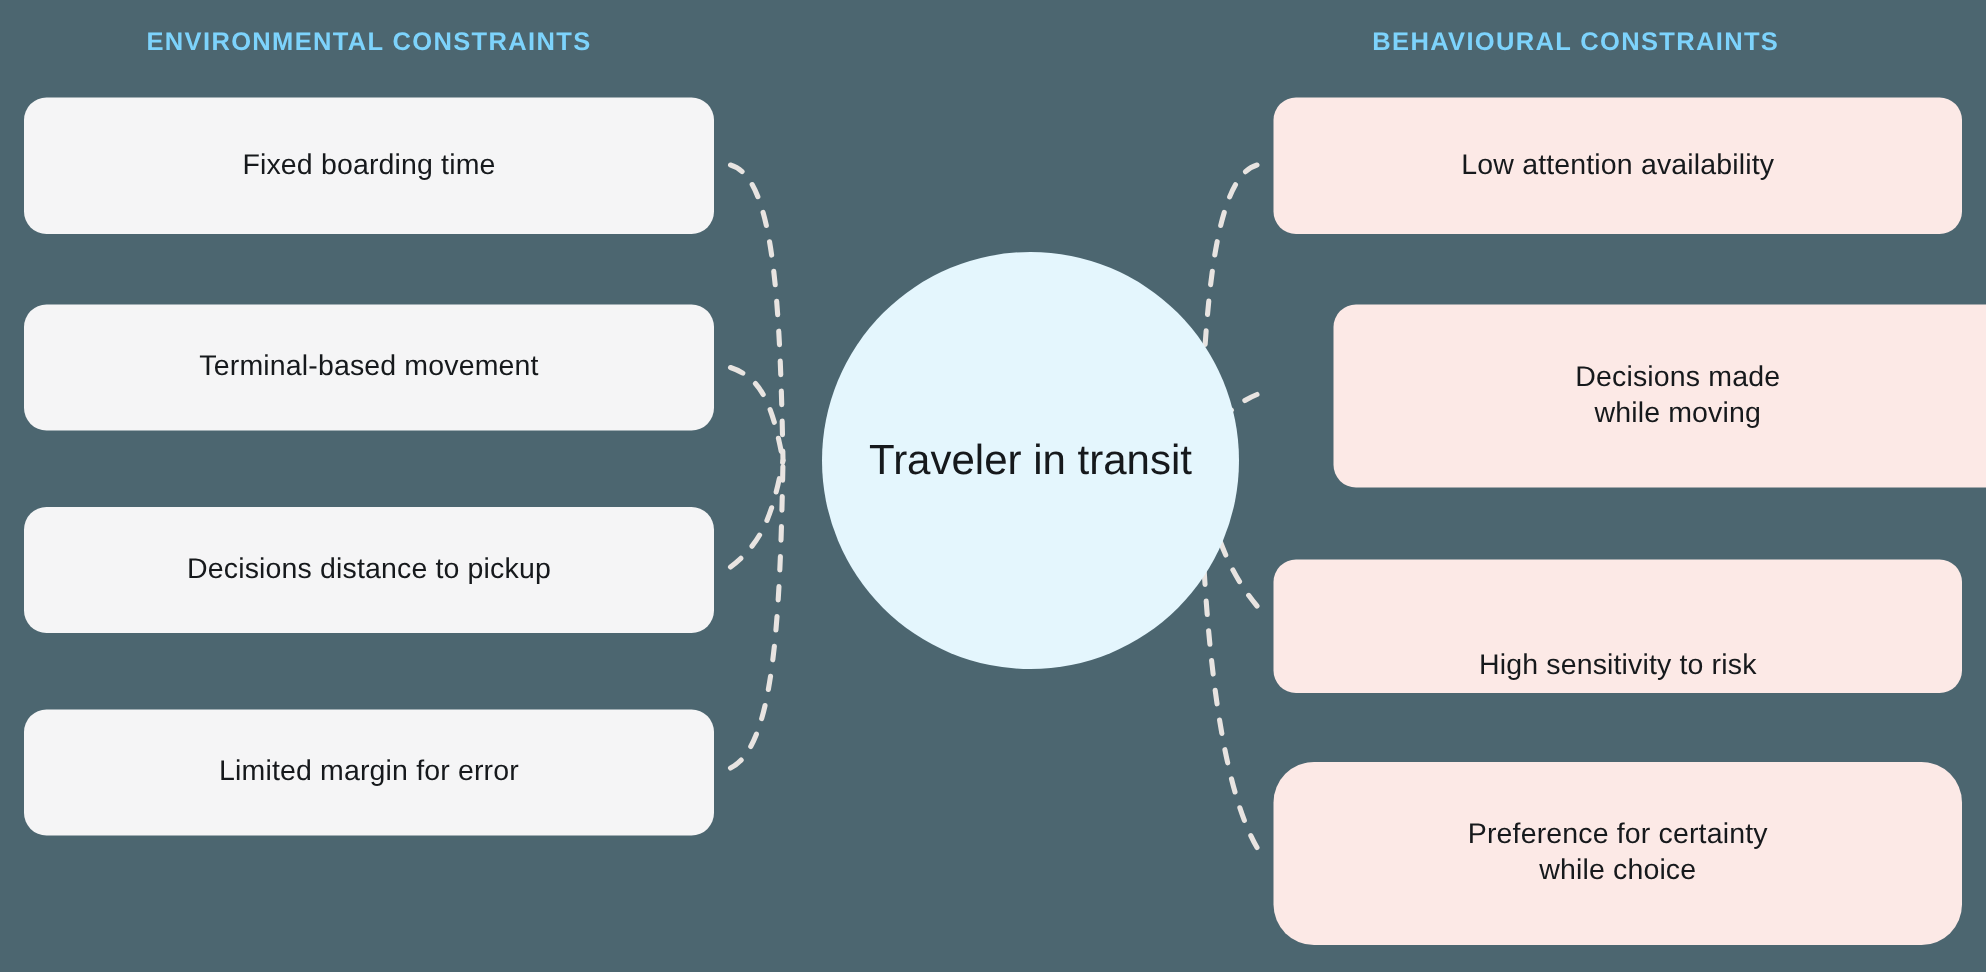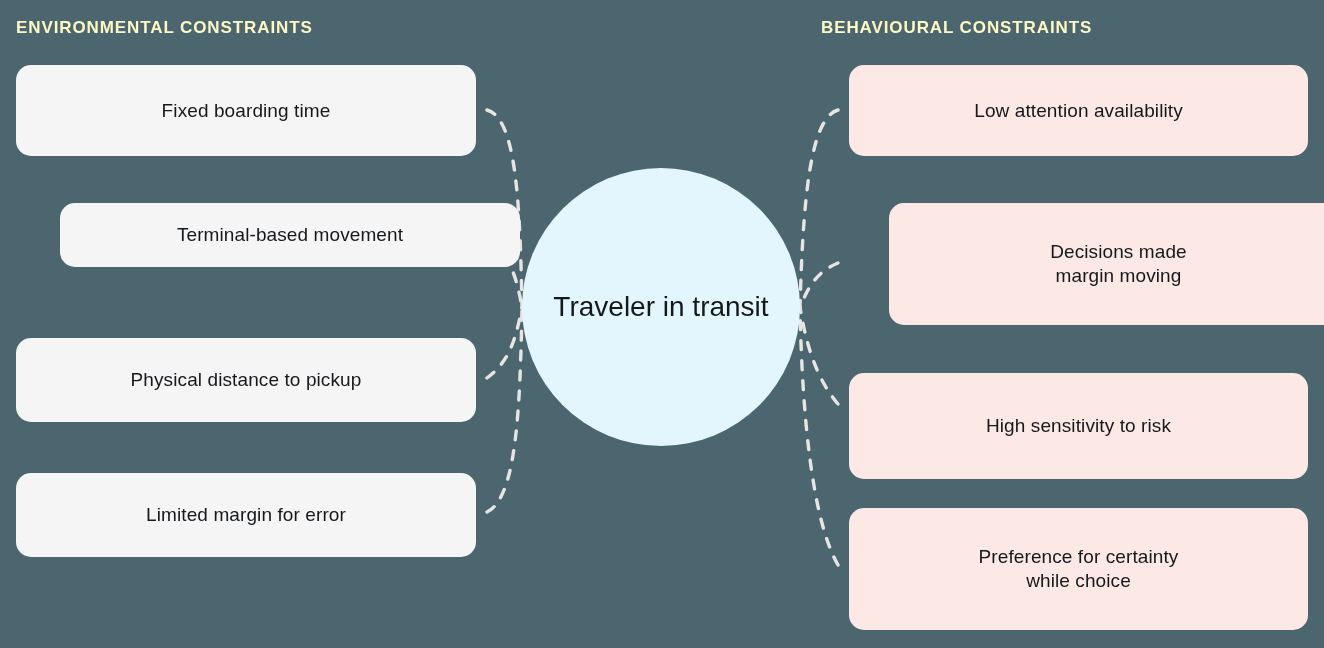--- a/index.html
+++ b/index.html
@@ -18,22 +18,22 @@
     width: 1324px;
     height: 648px;
   }
 
   .col-title {
     position: absolute;
     top: 18px;
     font-size: 17px;
     font-weight: bold;
     letter-spacing: 0.9px;
-    color: #fef9c3;
-    text-align: left;
+    color: #7dd3fc;
+    text-align: center;
     white-space: nowrap;
   }
   #title-left  { left: 16px;  width: 460px; }
   #title-right { left: 821px; width: 459px; }
 
   .card {
     position: absolute;
     display: flex;
     align-items: center;
     justify-content: center;
@@ -55,21 +55,21 @@
     position: absolute;
     left: 0;
     top: 0;
     width: 1324px;
     height: 648px;
     pointer-events: none;
   }
 
   .hub {
     position: absolute;
-    left: 522px;
+    left: 548px;
     top: 168px;
     width: 278px;
     height: 278px;
     border-radius: 50%;
     background: #e4f6fd;
     display: flex;
     align-items: center;
     justify-content: center;
     text-align: center;
     font-size: 28px;
@@ -95,43 +95,43 @@
       <path d="M838 110 C 810 118, 803 200, 800 307"></path>
       <path d="M838 263 C 816 272, 808 288, 800 307"></path>
       <path d="M838 404 C 816 378, 806 344, 800 307"></path>
       <path d="M838 565 C 812 520, 802 414, 800 307"></path>
     </g>
   </svg>
 
   <div class="card left" style="top:65px;  height:91px;">
     <span class="line">Fixed boarding time</span>
   </div>
-  <div class="card left" style="top:203px; height:64px;margin-left:44px;">
+  <div class="card left" style="top:203px; height:84px;">
     <span class="line">Terminal-based movement</span>
   </div>
   <div class="card left" style="top:338px; height:84px;">
-    <span class="line">Physical distance to pickup</span>
+    <span class="line">Decisions distance to pickup</span>
   </div>
   <div class="card left" style="top:473px; height:84px;">
     <span class="line">Limited margin for error</span>
   </div>
 
   <div class="card right" style="top:65px;  height:91px;">
     <span class="line">Low attention availability</span>
   </div>
   <div class="card right" style="top:203px; height:122px;margin-left:40px;">
     <div>
       <span class="line">Decisions made</span>
-      <span class="line">margin moving</span>
+      <span class="line">while moving</span>
     </div>
   </div>
-  <div class="card right" style="top:373px; height:106px;">
+  <div class="card right" style="top:373px; height:89px;align-items:flex-end;">
     <span class="line">High sensitivity to risk</span>
   </div>
-  <div class="card right" style="top:508px; height:122px;">
+  <div class="card right" style="top:508px; height:122px;border-radius:27px;">
     <div>
       <span class="line">Preference for certainty</span>
       <span class="line">while choice</span>
     </div>
   </div>
 
   <div class="hub">
     <div>
       <span class="line">Traveler</span>
       <span class="line">in transit</span>

